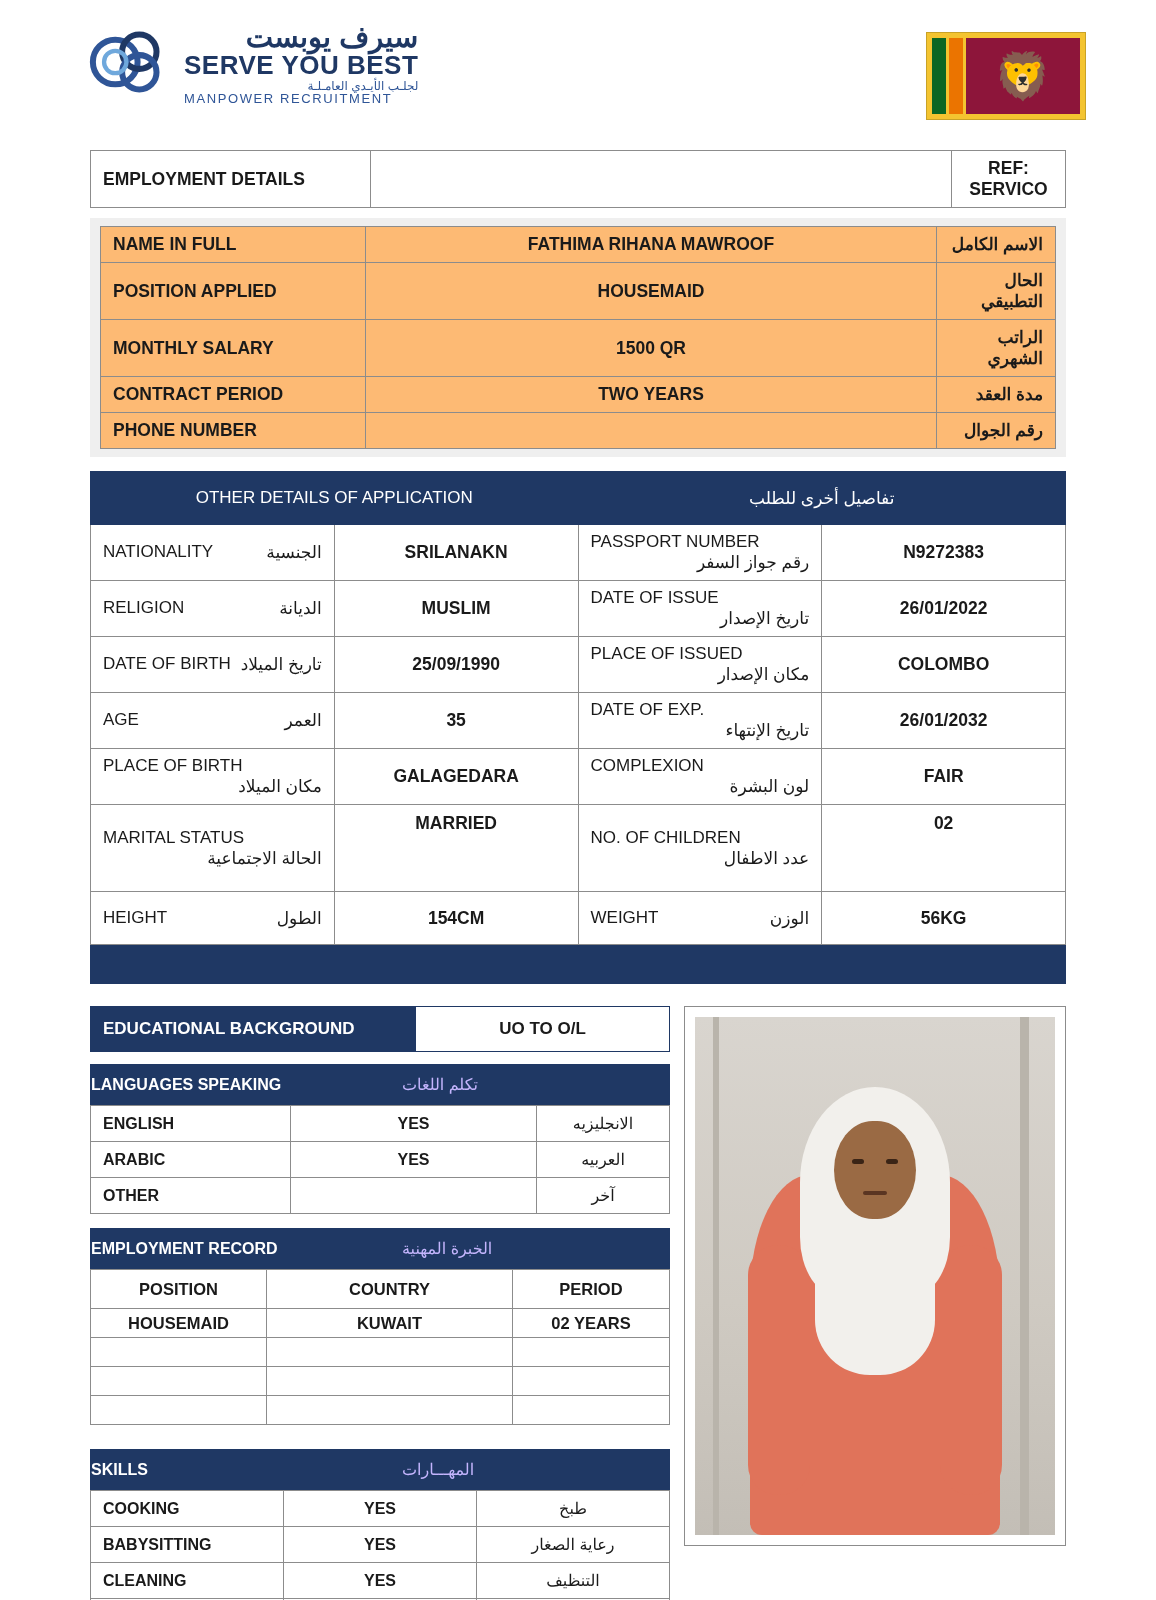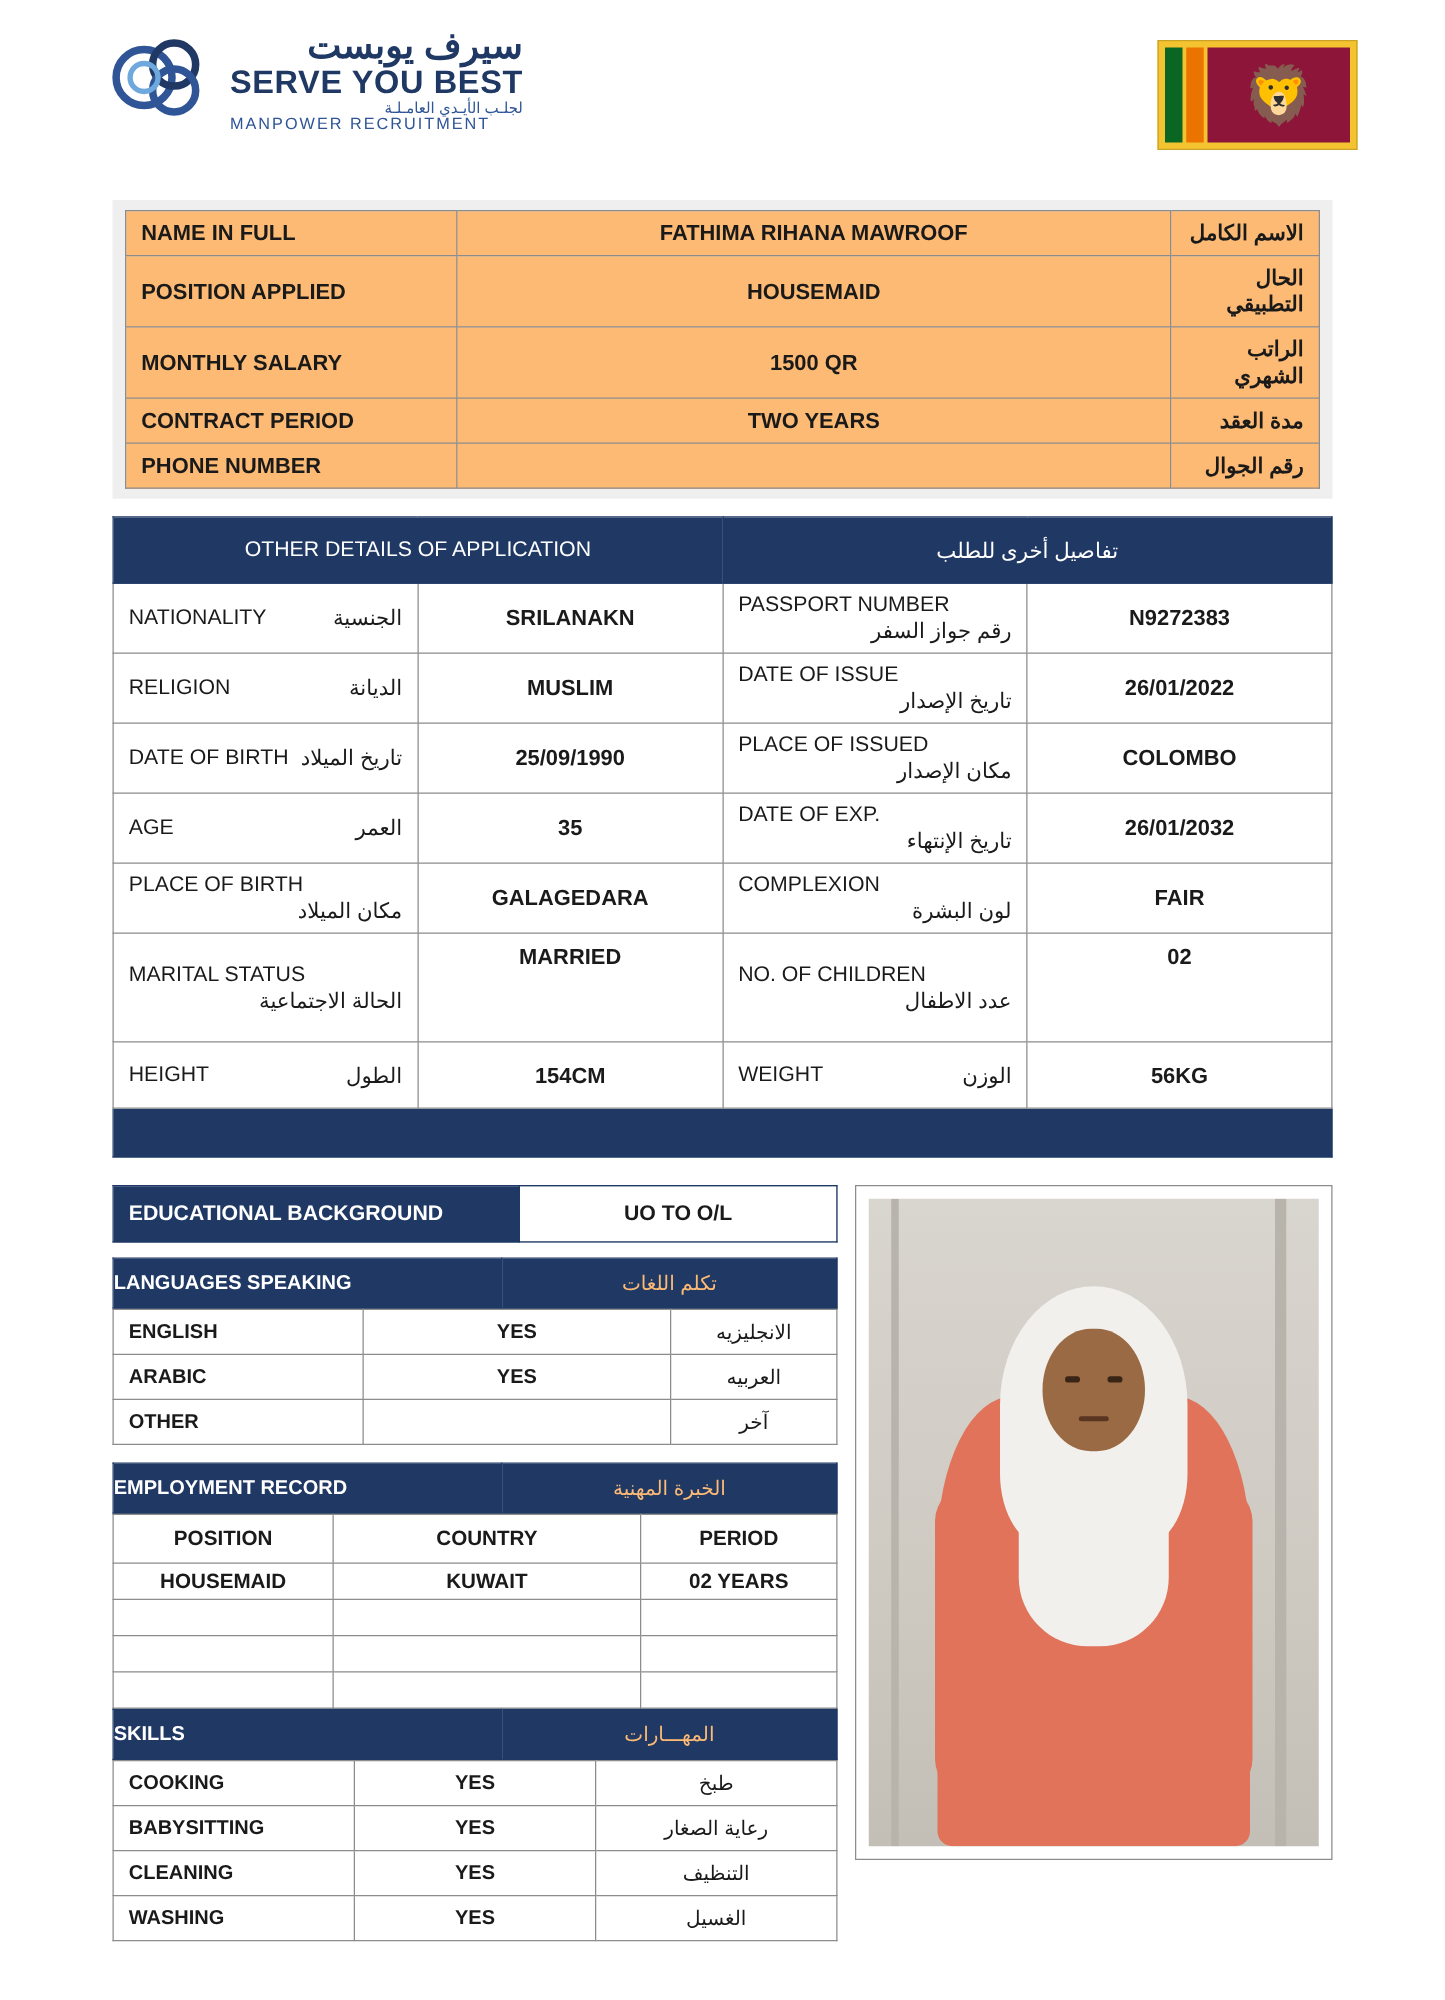--- a/index.html
+++ b/index.html
@@ -332,23 +332,23 @@
     color: #1a1a1a;
     background: #fff;
   }
   .hdr-en {
     color: #fff;
     font-weight: bold;
     font-size: 17px;
     padding: 6px 0;
   }
   .hdr-ar {
-    color: #fdba74;
+    color: #c4b5fd;
     font-size: 17px;
-    text-align: center;
+    text-align: left;
     direction: rtl;
     padding: 6px 0;
   }
   .rowtbl td { height: 27px; font-size: 16px; }
   .rowtbl .k { font-weight: bold; padding: 4px 12px; }
   .rowtbl .v { text-align: center; font-weight: bold; }
   .rowtbl .a { text-align: center; direction: rtl; }
   .colhdr td {
     text-align: center;
     font-weight: bold;
@@ -384,20 +384,31 @@
       <div class="flag-stripes">
         <div class="flag-stripe stripe-green"></div>
         <div class="flag-stripe stripe-orange"></div>
       </div>
       <div class="flag-maroon">
         <div class="lion">🦁</div>
       </div>
     </div>
   </div>
 
+  <div class="section">
+    <table class="emp-head">
+      <tbody>
+          <tr>
+        <td style="width:255px" class="lbl-bold">EMPLOYMENT DETAILS</td>
+        <td style="width:560px" class="cell">&nbsp;</td>
+        <td class="lbl-bold" style="text-align:center">REF: SERVICO</td>
+      </tr>
+    </tbody>
+      </table>
+  </div>
 
   <div class="grey-panel">
     <table>
       <tbody>
           <tr>
         <td style="width:240px" class="lbl-bold">NAME IN FULL</td>
         <td style="width:550px" class="val-center">FATHIMA RIHANA MAWROOF</td>
         <td class="ar">الاسم الكامل</td>
       </tr>
       <tr>
@@ -601,21 +612,21 @@
           <td>&nbsp;</td>
         </tr>
         <tr>
           <td>&nbsp;</td>
           <td>&nbsp;</td>
           <td>&nbsp;</td>
         </tr>
       </tbody>
         </table>
 
-      <table class="rowtbl" style="">
+      <table class="rowtbl" style="margin-top:24px">
         <tbody>
             <tr class="blkbar">
           <td style="width:310px;border-color:#1f3864" class="hdr-en">SKILLS</td>
           <td style="border-color:#1f3864" class="hdr-ar">المهـــارات</td>
         </tr>
       </tbody>
         </table>
       <table class="rowtbl">
         <tbody>
             <tr>

